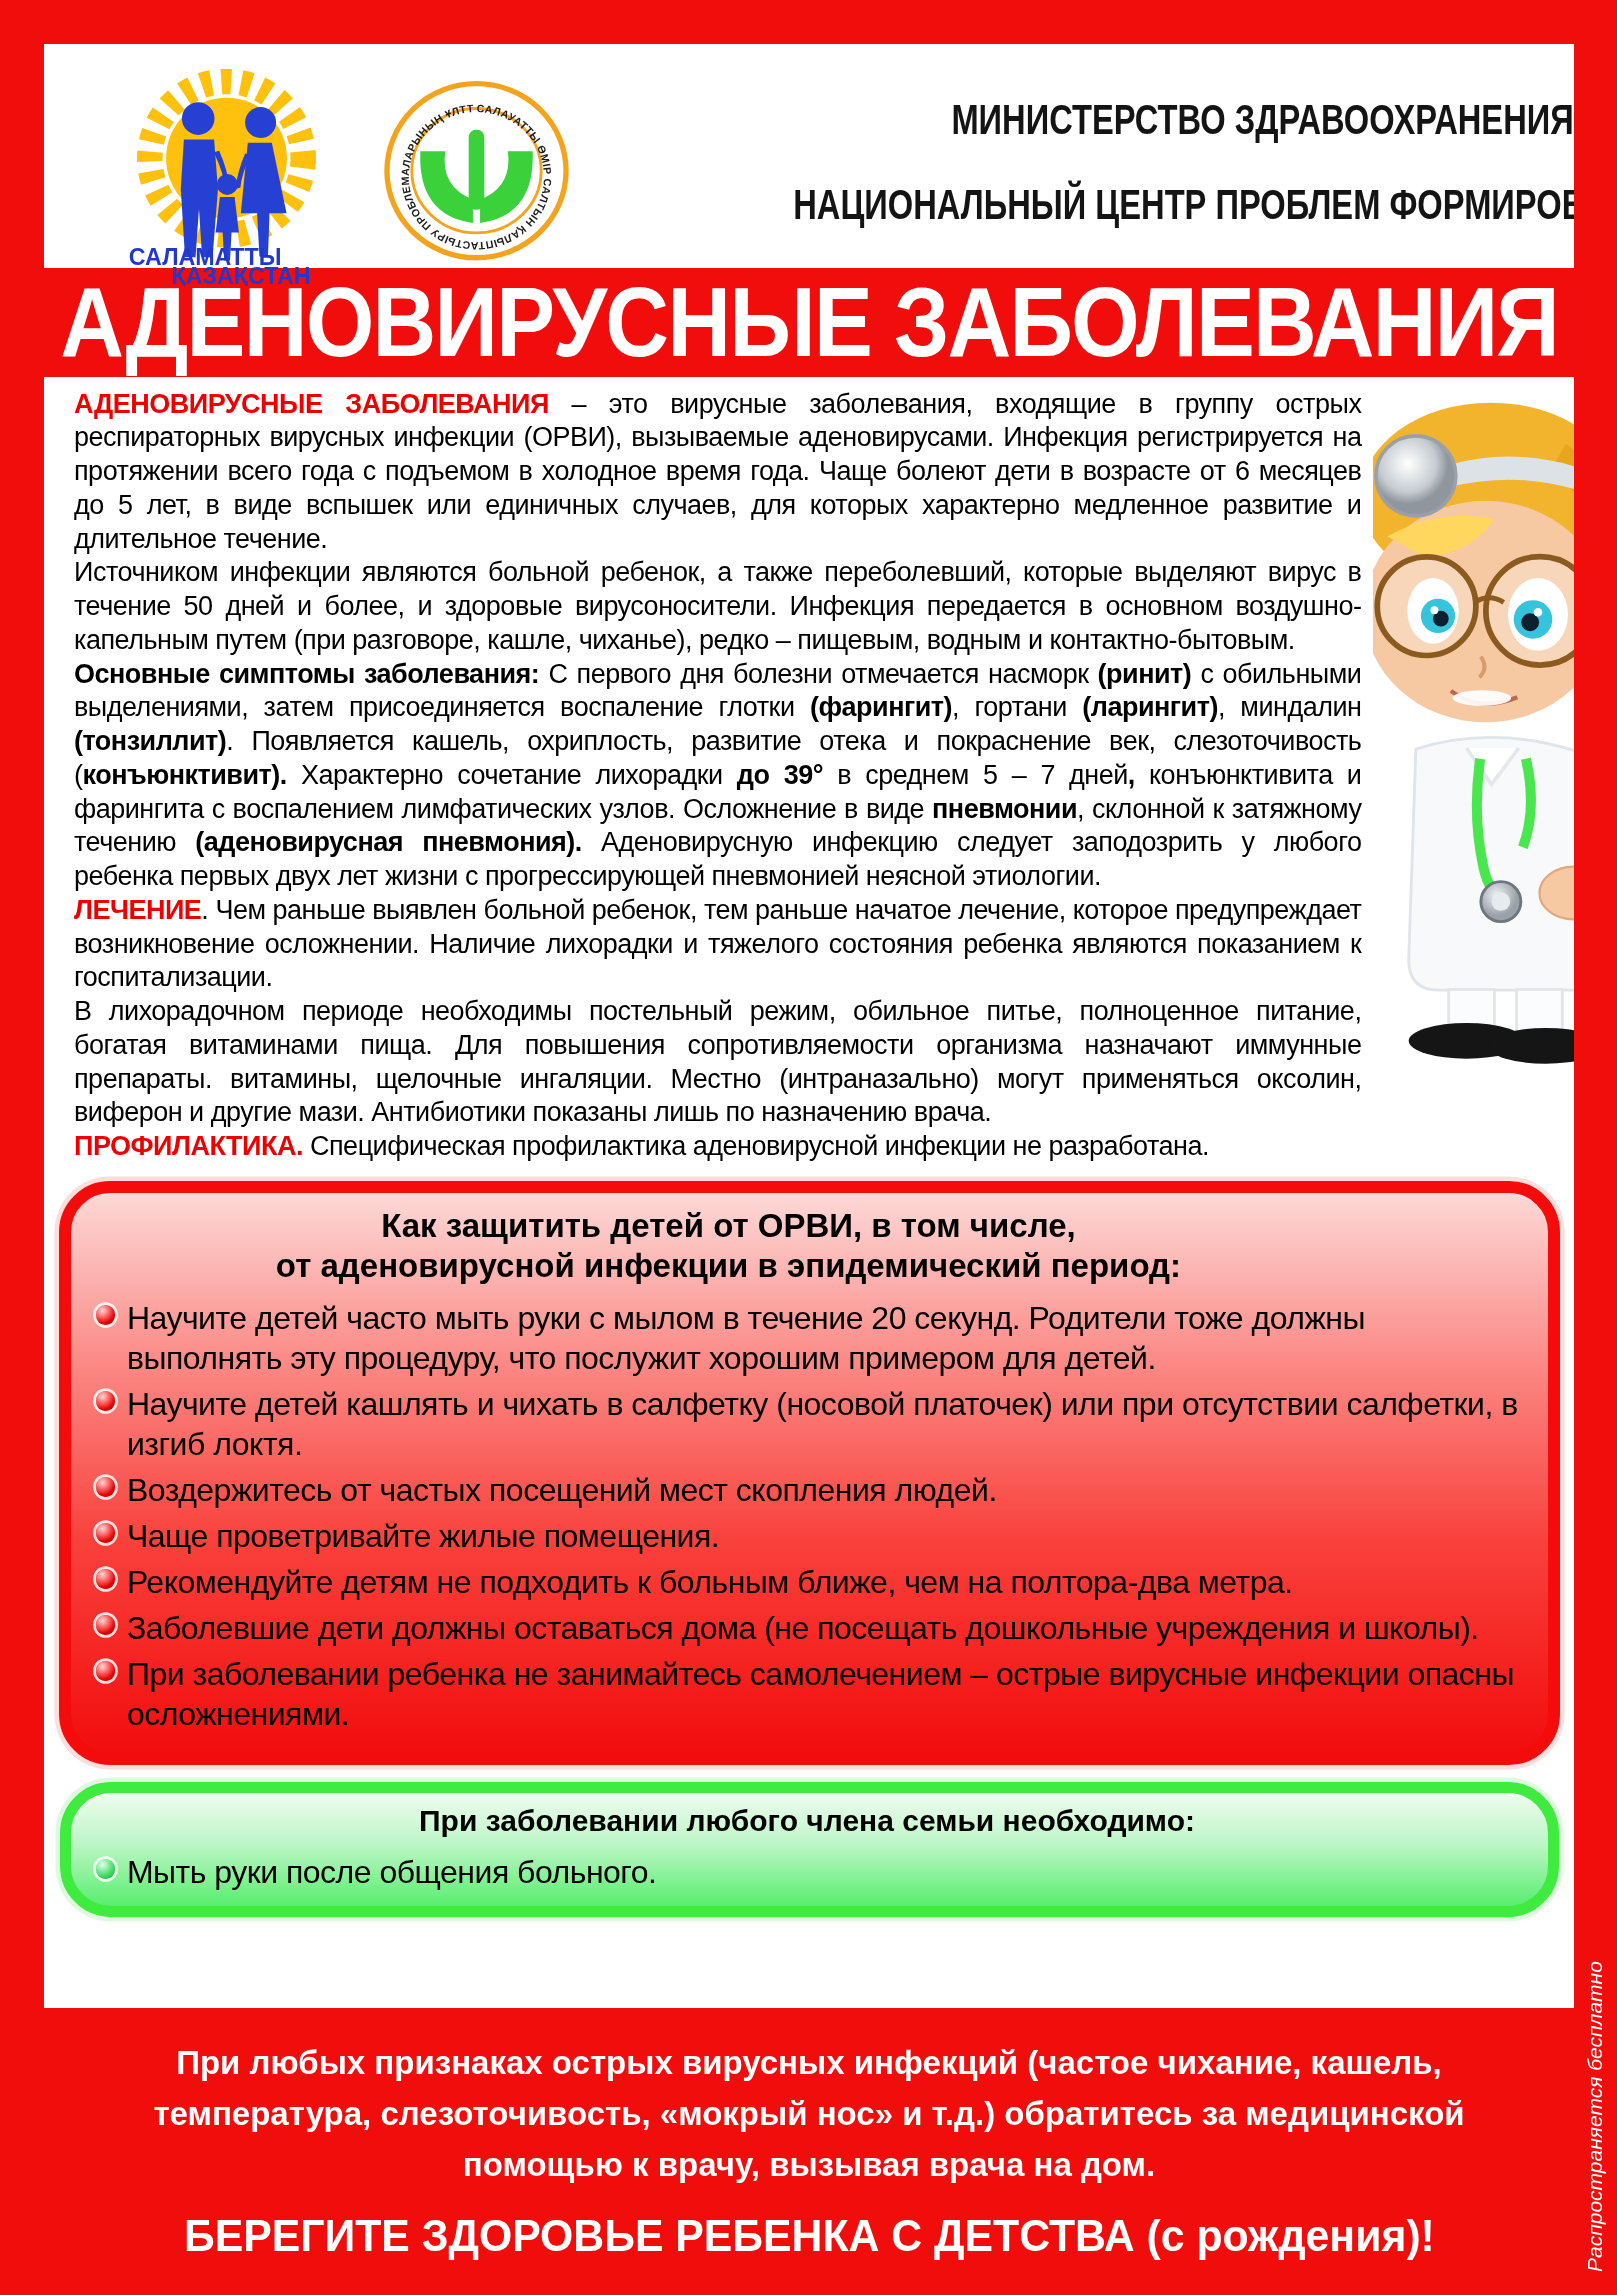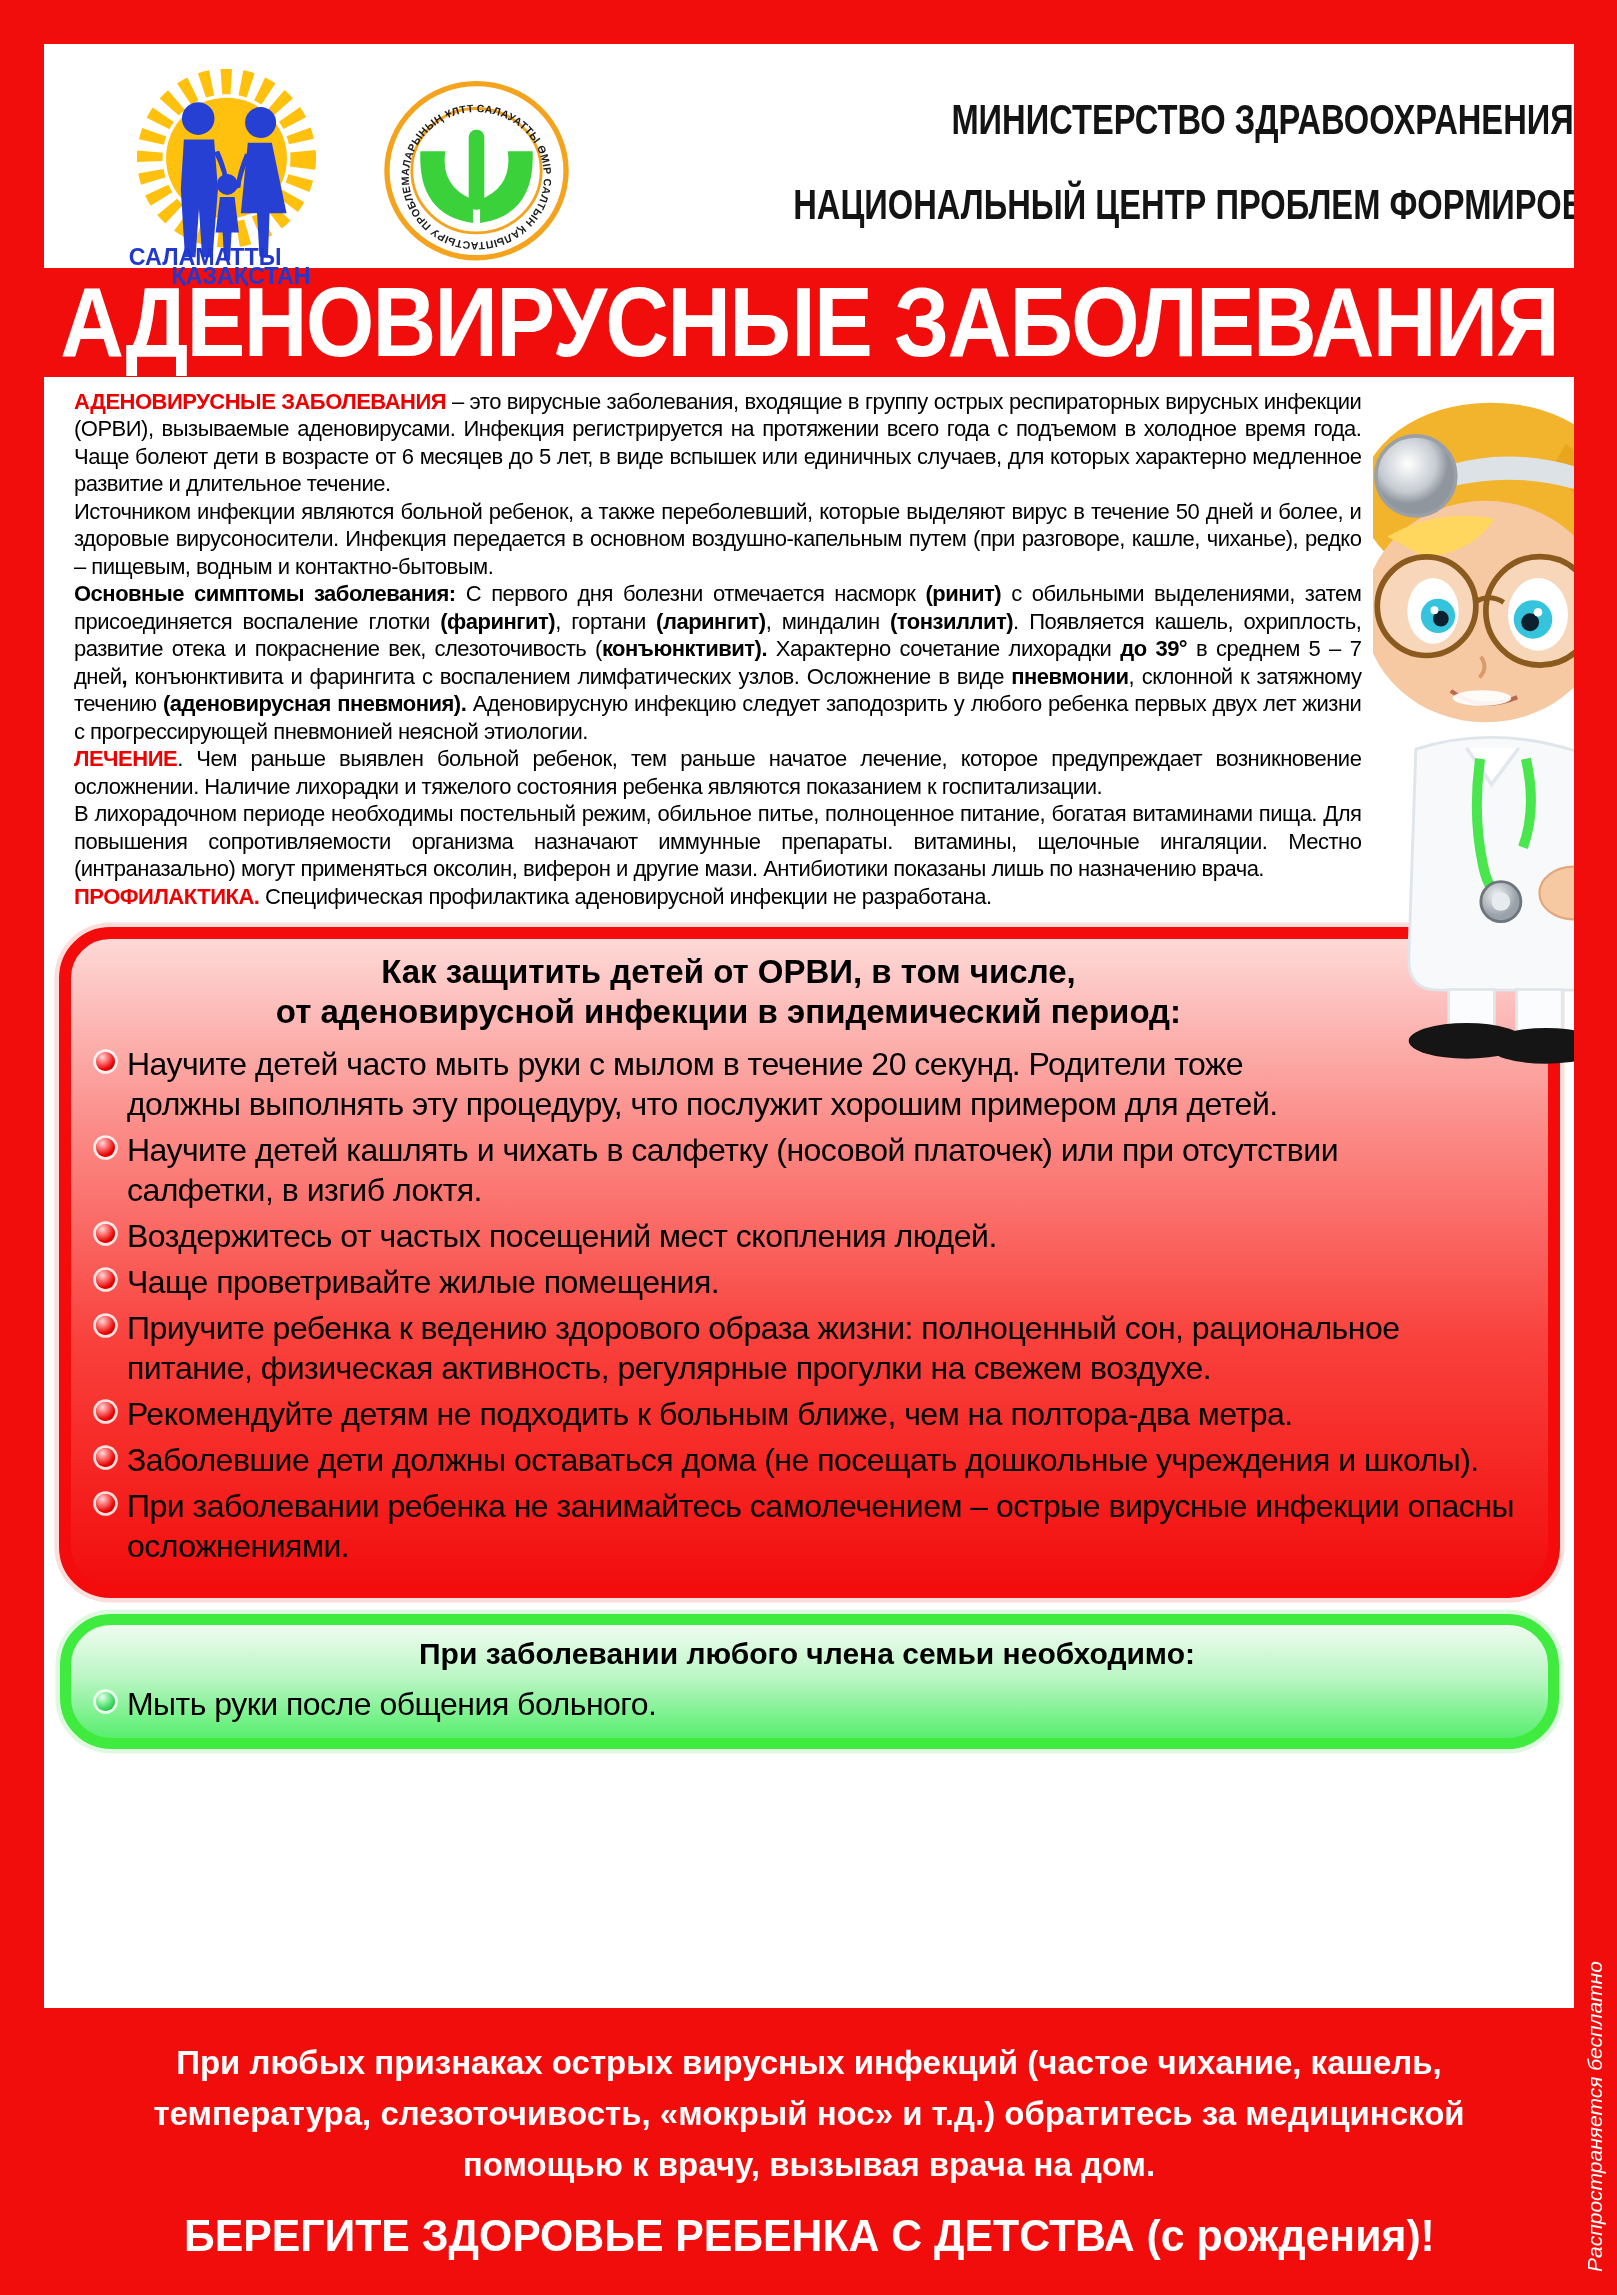--- a/index.html
+++ b/index.html
@@ -15,21 +15,21 @@
   .orgline{white-space:nowrap;font-weight:bold;font-size:43px;color:#141414;}
   .orgline span{display:inline-block;transform:scaleX(.76);transform-origin:center;}
   .orgline.l2{margin-top:36px;}
   
   .titleband{margin-top:21px;height:109px;background:#F20D0D;display:flex;align-items:center;justify-content:center;}
   .titleband span{white-space:nowrap;color:#fff;font-weight:bold;font-size:98px;
     display:inline-block;transform:scaleX(.9);transform-origin:center;letter-spacing:-1.9px;}
   
   .content{padding:10.2px 27px 0 30px;}
   .doctor{float:right;width:250px;height:865px;margin:-4.6px -76px 4.6px 11.6px;}
-  .bp{margin:0;text-align:justify;font-size:22px;line-height:1.25;letter-spacing:-0.5px;color:#000;}
+  .bp{margin:0;text-align:justify;font-size:27px;line-height:1.25;letter-spacing:-0.5px;color:#000;}
   .seg-r{color:#EE0000;font-weight:bold;}
   .seg-b{font-weight:bold;}
   
   .roundbox{margin:16.7px auto 0 auto;width:1423px;border-radius:51px;padding:13px 29px 19.4px 25px;}
   .redbox{border:12px solid #F40B0B;
     background:linear-gradient(180deg,#FDD9D7 0%,#FB8A86 30%,#F9413C 62%,#F20D0D 100%);
     box-shadow:0 0 0 4.6px #fbdddb;}
   .greenbox{border:11px solid #3FEB3F;
     background:linear-gradient(180deg,#EFFCEF 0%,#BDF6C6 45%,#58EE6E 100%);
     box-shadow:0 0 0 4.6px #dff9e0;padding-top:10.2px;padding-bottom:14px;}
@@ -171,24 +171,20 @@
           <div class="brow">
             <span class="sphere red"></span>
             <span class="btext">Воздержитесь от частых посещений мест скопления людей.</span>
           </div>
           <div class="brow">
             <span class="sphere red"></span>
             <span class="btext">Чаще проветривайте жилые помещения.</span>
           </div>
           <div class="brow">
             <span class="sphere red"></span>
-            <span class="btext">Приучите ребенка к ведению  здорового образа жизни:  полноценный сон, рациональное  питание, физическая активность, регулярные прогулки на свежем воздухе.</span>
-          </div>
-          <div class="brow">
-            <span class="sphere red"></span>
             <span class="btext">Рекомендуйте  детям не подходить к больным ближе, чем на полтора-два метра.</span>
           </div>
           <div class="brow">
             <span class="sphere red"></span>
             <span class="btext">Заболевшие дети должны оставаться дома (не посещать дошкольные учреждения и школы).</span>
           </div>
           <div class="brow">
             <span class="sphere red"></span>
             <span class="btext">При заболевании ребенка не занимайтесь самолечением – острые вирусные инфекции опасны осложнениями.</span>
           </div>

